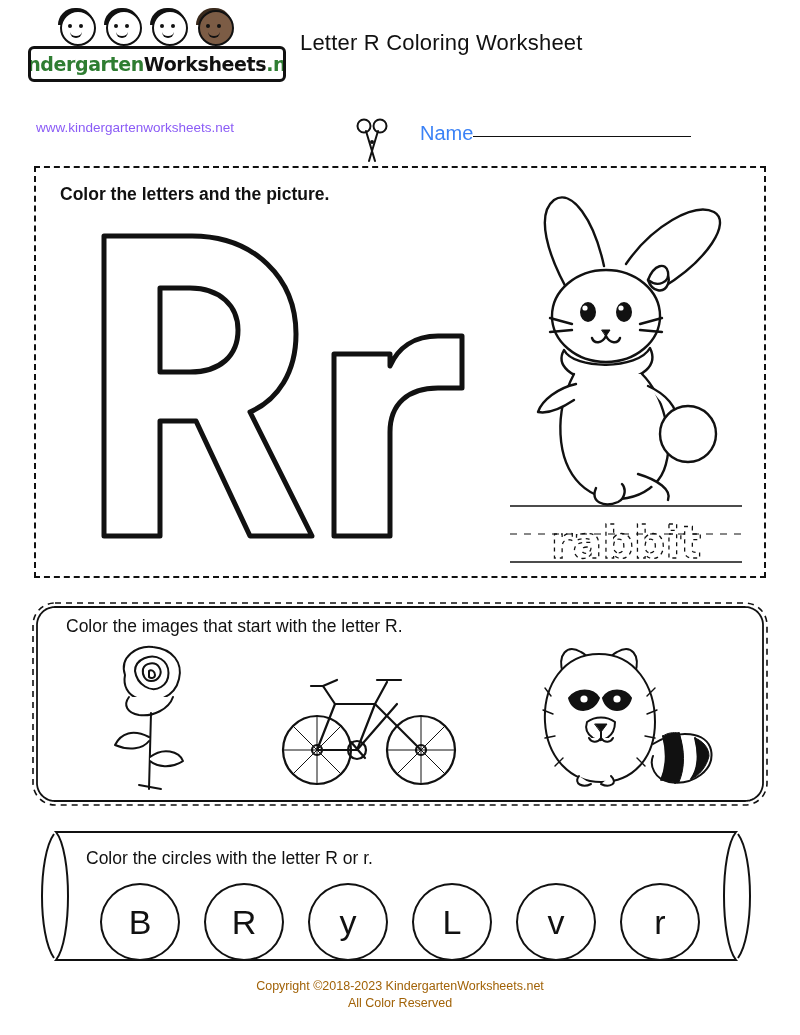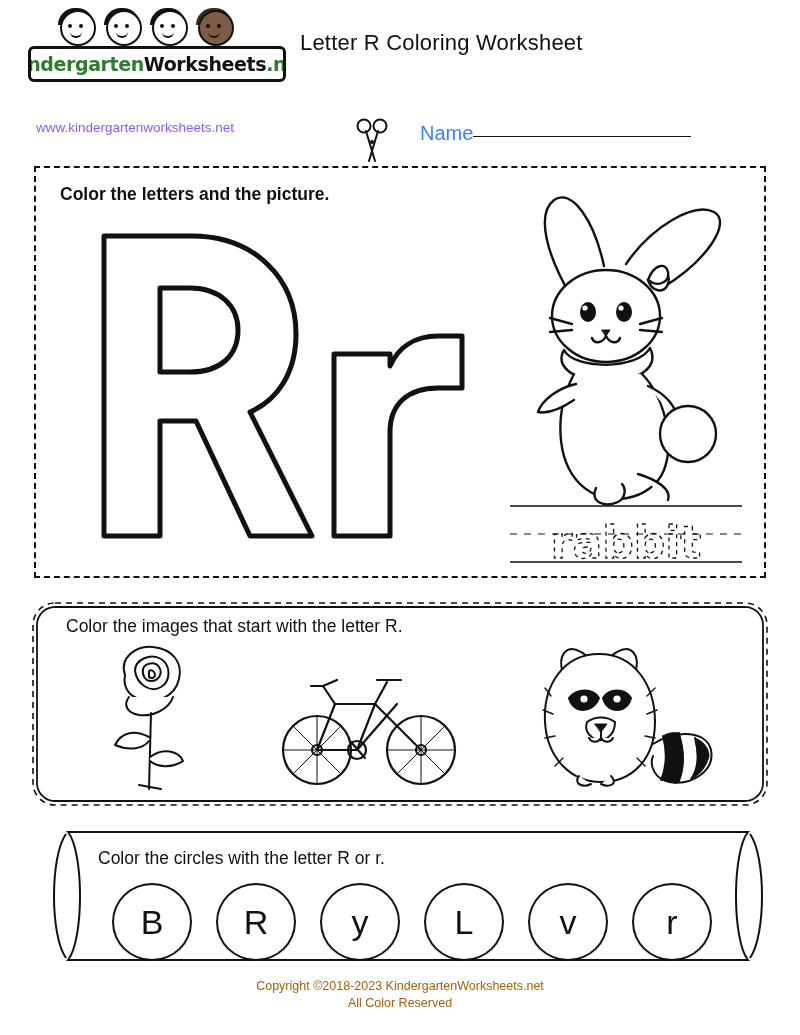--- a/index.html
+++ b/index.html
@@ -228,21 +228,21 @@
     width: 700px;
     height: 160px;
     display: flex;
     align-items: flex-end;
     justify-content: space-around;
   }
 
   
   .sec3 {
     position: absolute;
-    left: 32px;
+    left: 20px;
     top: 822px;
     width: 752px;
     height: 148px;
     text-align: center;
   }
   .sec3 .sec-label { left: 66px; top: 26px; }
   .circles {
     position: absolute;
     left: 80px;
     top: 60px;

